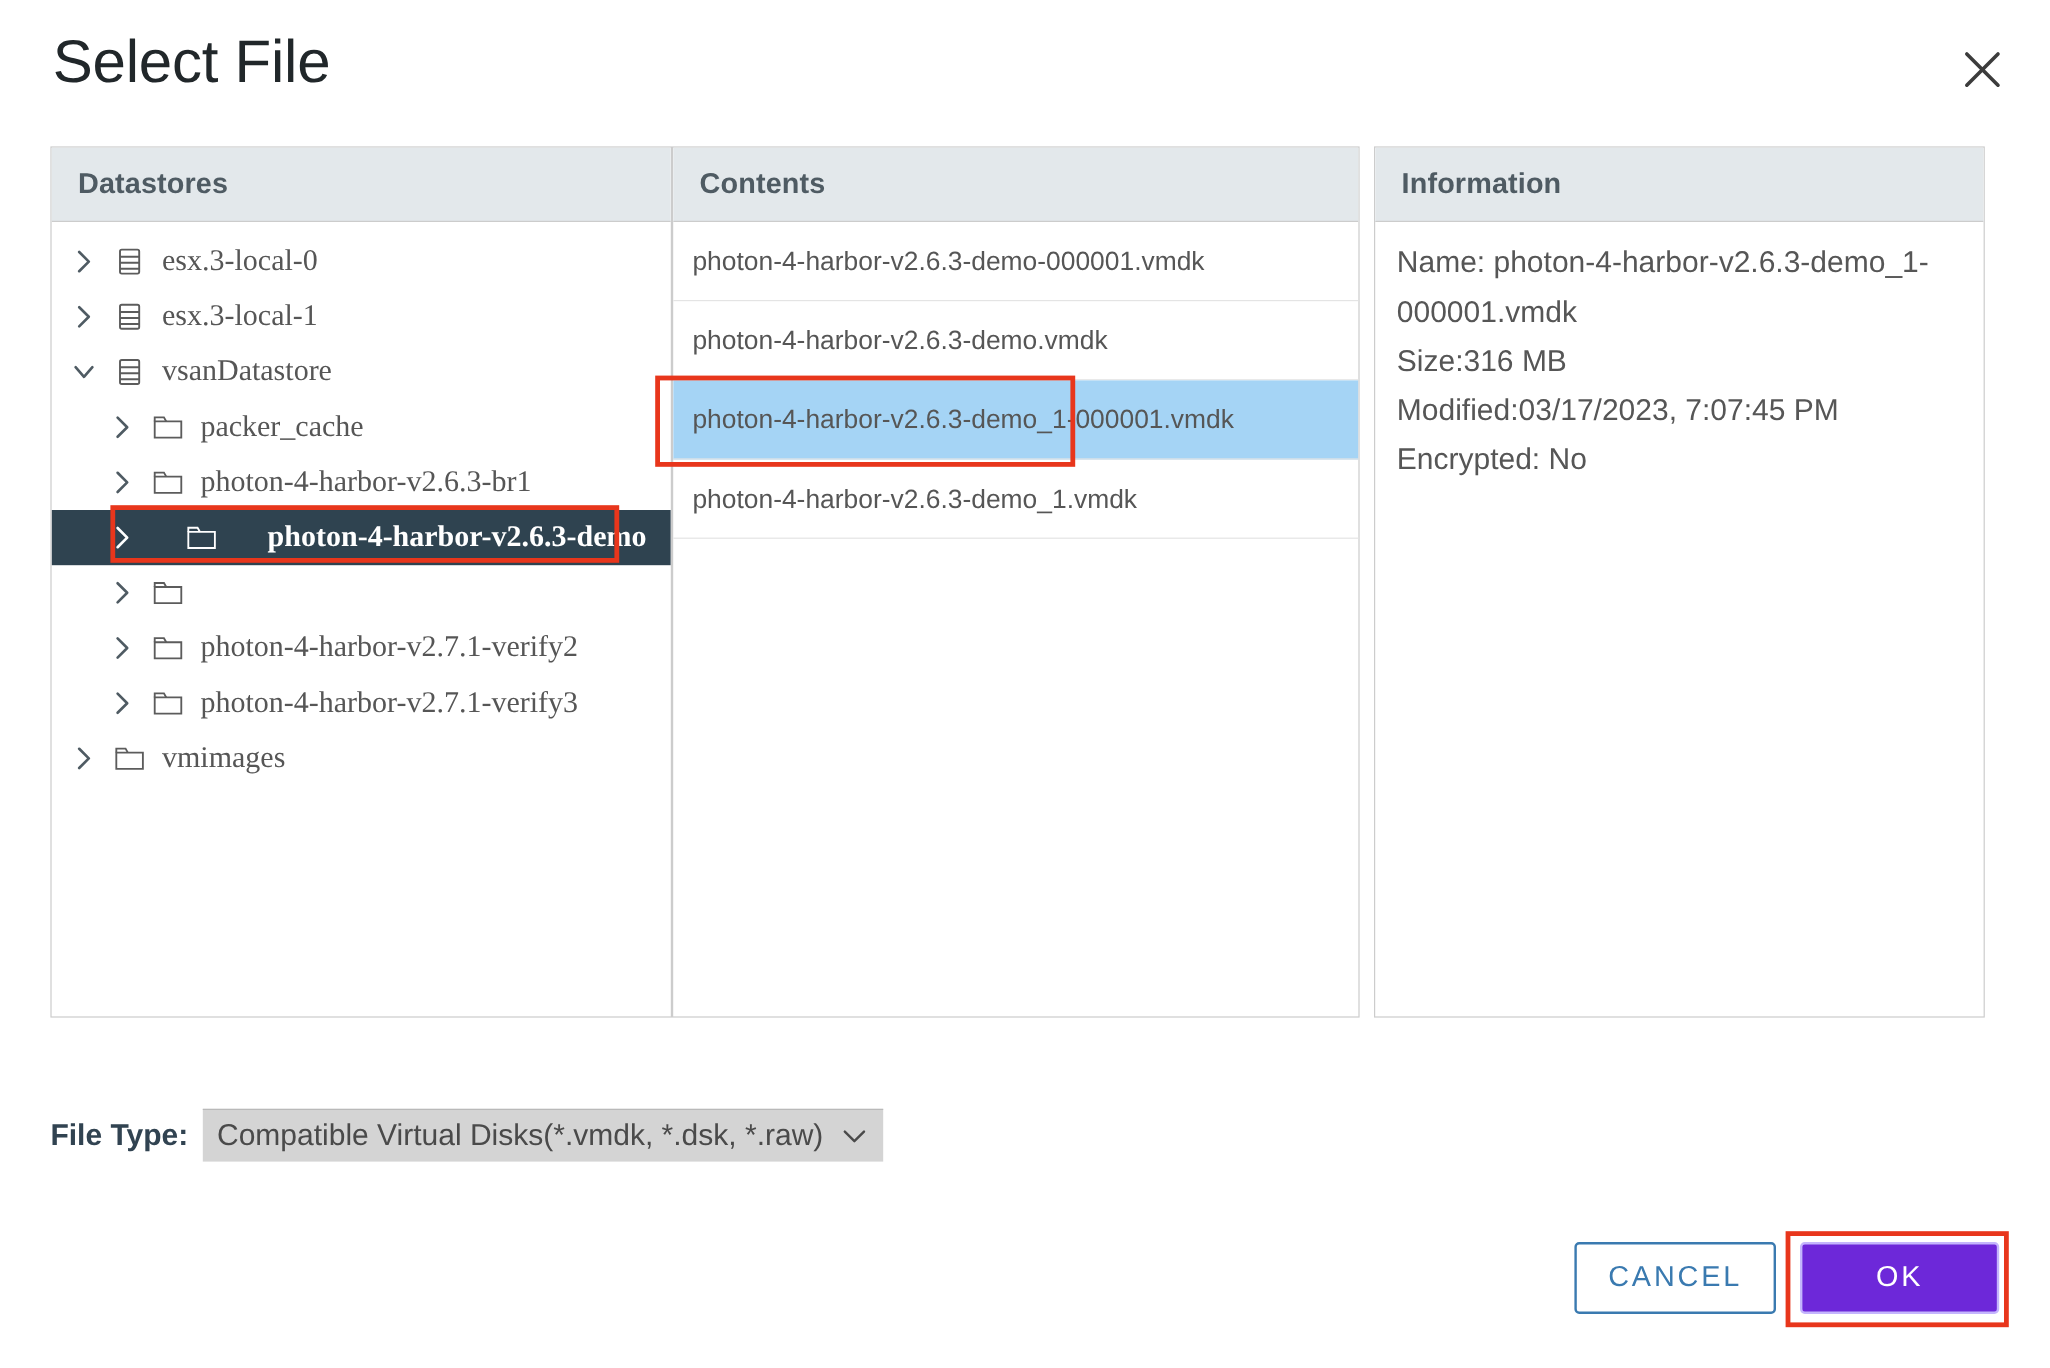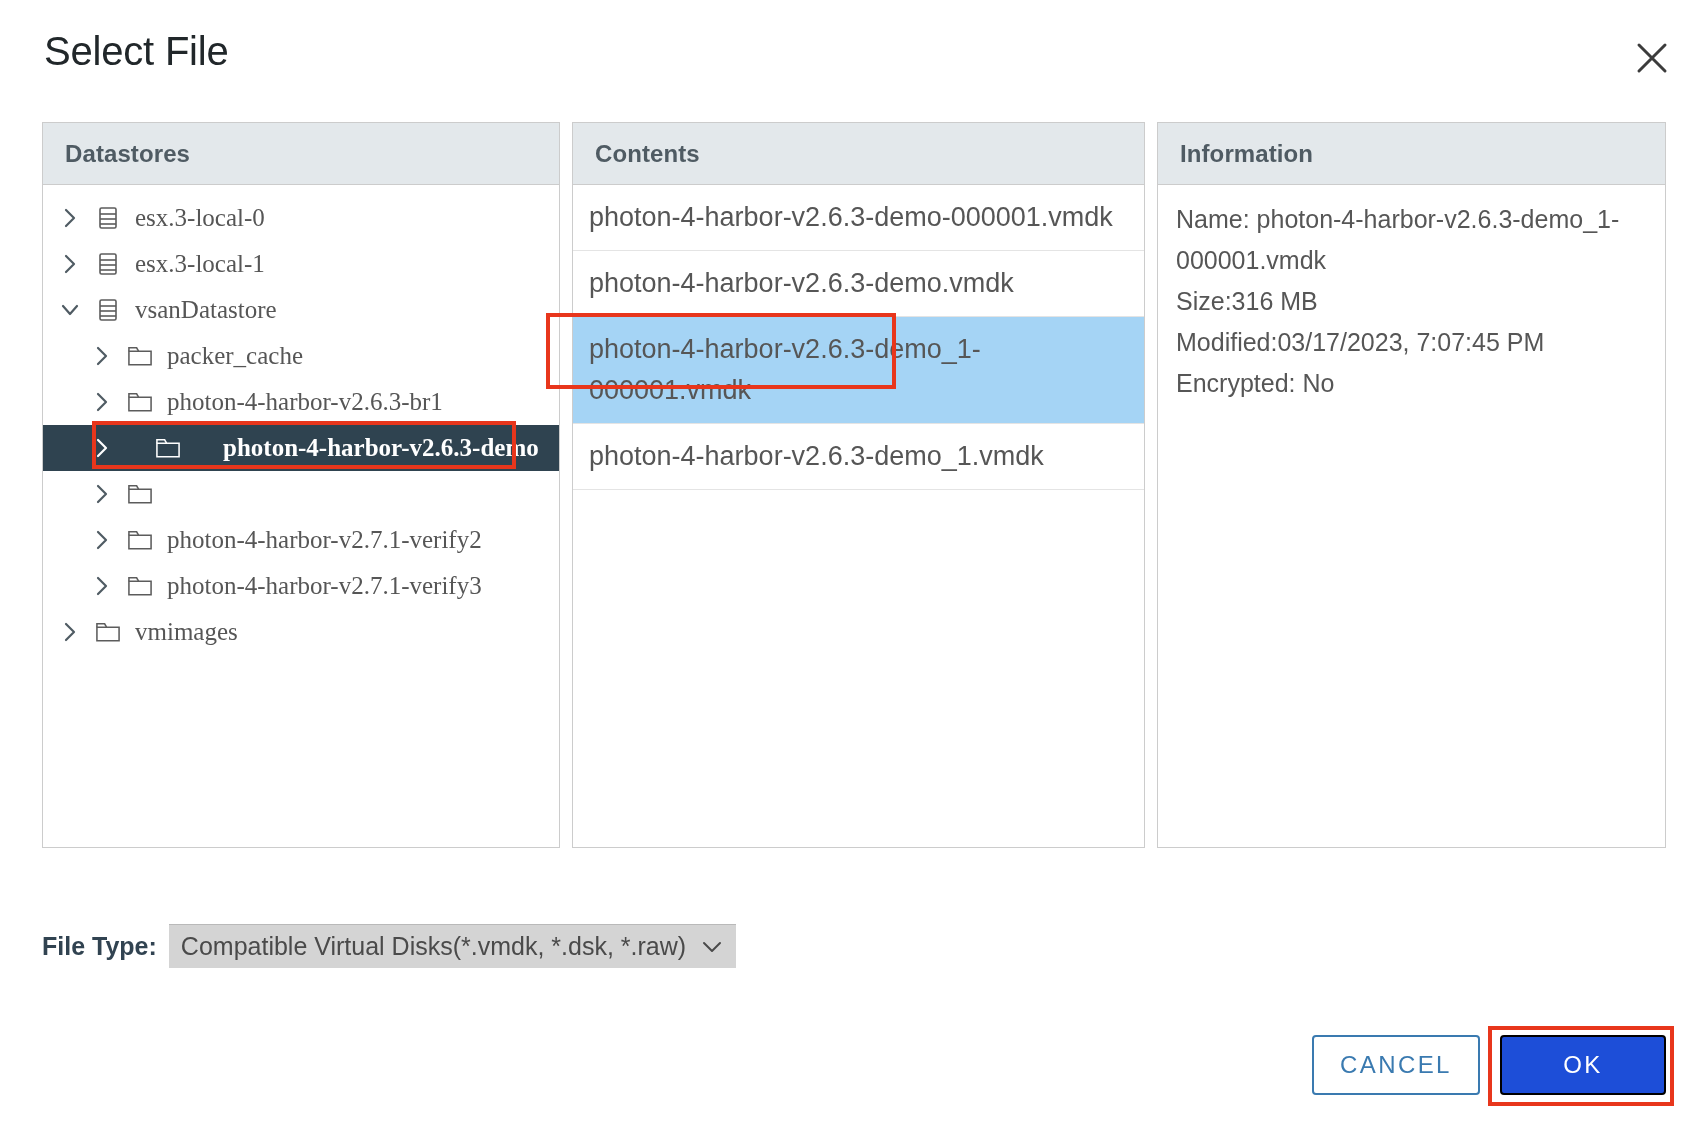--- a/index.html
+++ b/index.html
@@ -20,21 +20,21 @@
   .titlebar {
     position: absolute;
     left: 0; top: 0;
     width: 1708px;
     height: 108px;
   }
   .dialog-title {
     position: absolute;
     left: 44px;
     top: 22px;
-    font-size: 40px;
+    font-size: 50px;
     font-weight: 400;
     color: #21272a;
     letter-spacing: -0.2px;
     line-height: 58px;
   }
   .close-btn {
     position: absolute;
     right: 30px;
     top: 32px;
     width: 52px;
@@ -58,21 +58,21 @@
   }
   .panel {
     border: 1px solid #cccccc;
     background: #ffffff;
     display: flex;
     flex-direction: column;
     box-sizing: border-box;
     overflow: hidden;
   }
   .panel.datastores { width: 518px; }
-  .panel.contents  { width: 573px; margin-left: 12px; }
+  .panel.contents  { width: 573px; }
   .panel.information { width: 509px; margin-left: 12px; }
 
   .panel-header {
     height: 62px;
     min-height: 62px;
     background: #e3e8eb;
     border-bottom: 1px solid #cccccc;
     display: flex;
     align-items: center;
     padding-left: 22px;
@@ -147,21 +147,21 @@
     border: 4px solid #e8361c;
     box-sizing: border-box;
     pointer-events: none;
     z-index: 5;
   }
 
   
   .content-row {
     border-bottom: 1px solid #e4e4e4;
     padding: 12px 18px 12px 16px;
-    font-size: 27px;
+    font-size: 22px;
     color: #565656;
     line-height: 41px;
     cursor: pointer;
     box-sizing: border-box;
   }
   .content-row.selected {
     background: #a5d4f5;
   }
   .hl-content {
     position: absolute;
@@ -239,22 +239,22 @@
     cursor: pointer;
     box-sizing: border-box;
     font-family: "Liberation Sans", sans-serif;
   }
   .btn-cancel {
     background: #ffffff;
     border: 2px solid #3a7ab0;
     color: #3a7ab0;
   }
   .btn-ok {
-    background: #1d4ed8;
-    border: 2px solid #000000;
+    background: #6d28d9;
+    border: 2px solid #c4b5fd;
     color: #ffffff;
     min-width: 166px;
   }
   .hl-ok {
     position: absolute;
     right: 34px;
     top: 1026px;
     width: 186px;
     height: 80px;
     border: 4px solid #e8361c;

